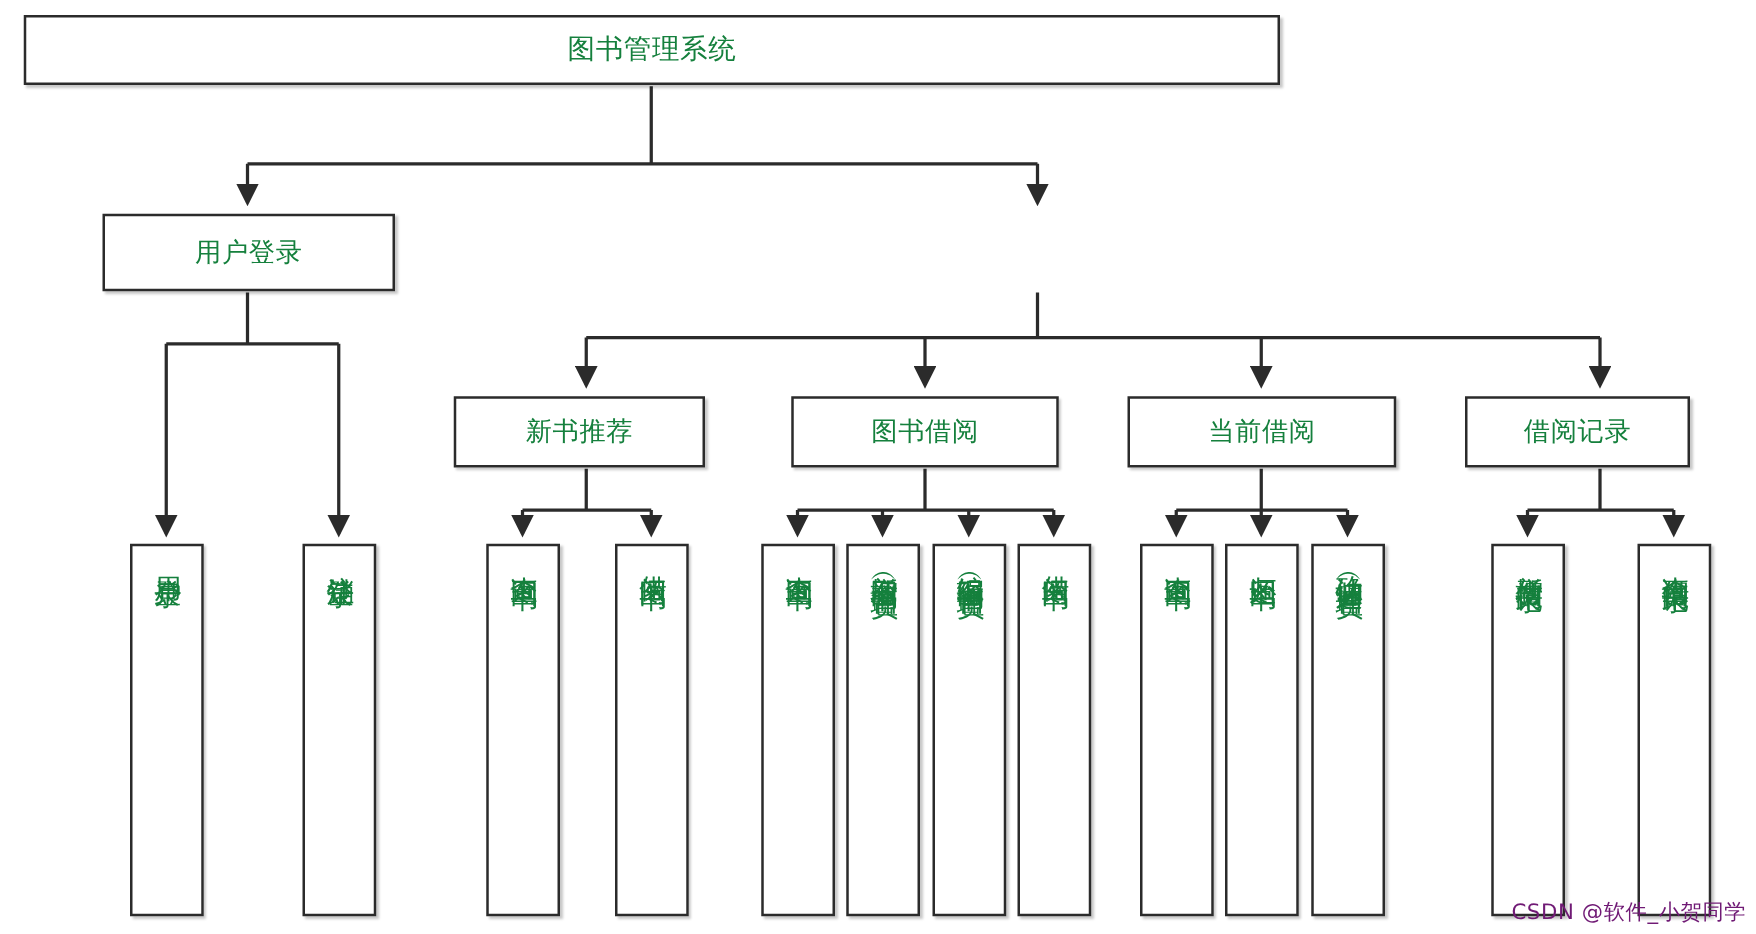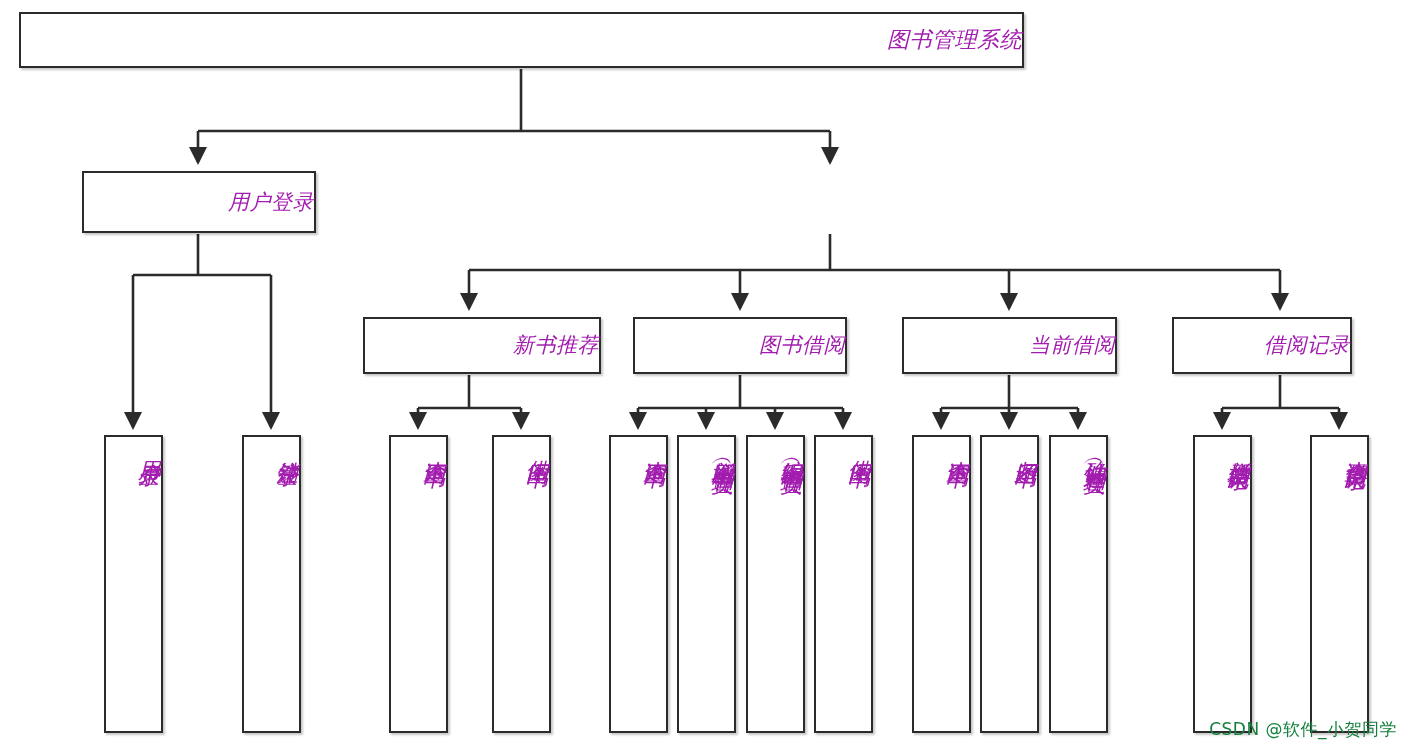--- a/index.html
+++ b/index.html
@@ -26,23 +26,22 @@
     pointer-events: none;
   }
   .node {
     position: absolute;
     box-sizing: border-box;
     background: #ffffff;
     border: 2px solid #2b2b2b;
     box-shadow: 2px 2px 2px rgba(0,0,0,0.22);
     display: flex;
     align-items: center;
-    justify-content: flex-end;
-    color: #a21caf;
-    font-style: italic;
+    justify-content: center;
+    color: #15803d;
   }
   .node .label {
     display: block;
     text-align: center;
     line-height: 1.18;
     letter-spacing: 0.5px;
   }
   
   .node.horiz .label {
     writing-mode: horizontal-tb;
@@ -60,21 +59,21 @@
     font-size: 22px;
     line-height: 1.08;
     letter-spacing: 2px;
     white-space: nowrap;
   }
   .watermark {
     position: absolute;
     right: 8px;
     bottom: 6px;
     font-size: 17px;
-    color: #15803d;
+    color: #701a75;
     letter-spacing: 0.5px;
     white-space: nowrap;
   }
 </style>
 </head>
 <body>
 
 <div id="canvas">
 
   <svg id="edges" viewBox="0 0 1405 747" xmlns="http://www.w3.org/2000/svg">
@@ -128,21 +127,21 @@
   </svg>
 
   <div class="node horiz root" style="left:19px; top:12px; width:1005px; height:56px;">
     <span class="label">图书管理系统</span>
   </div>
 
   <div class="node horiz" style="left:82px; top:171px; width:234px; height:62px;">
     <span class="label">用户登录</span>
   </div>
 
-  <div class="node horiz" style="left:363px; top:317px; width:238px; height:57px;">
+  <div class="node horiz" style="left:363px; top:317px; width:201px; height:57px;">
     <span class="label">新书推荐</span>
   </div>
   <div class="node horiz" style="left:902px; top:317px; width:215px; height:57px;">
     <span class="label">当前借阅</span>
   </div>
   <div class="node horiz" style="left:633px; top:317px; width:214px; height:57px;">
     <span class="label">图书借阅</span>
   </div>
   <div class="node horiz" style="left:1172px; top:317px; width:180px; height:57px;">
     <span class="label">借阅记录</span>

